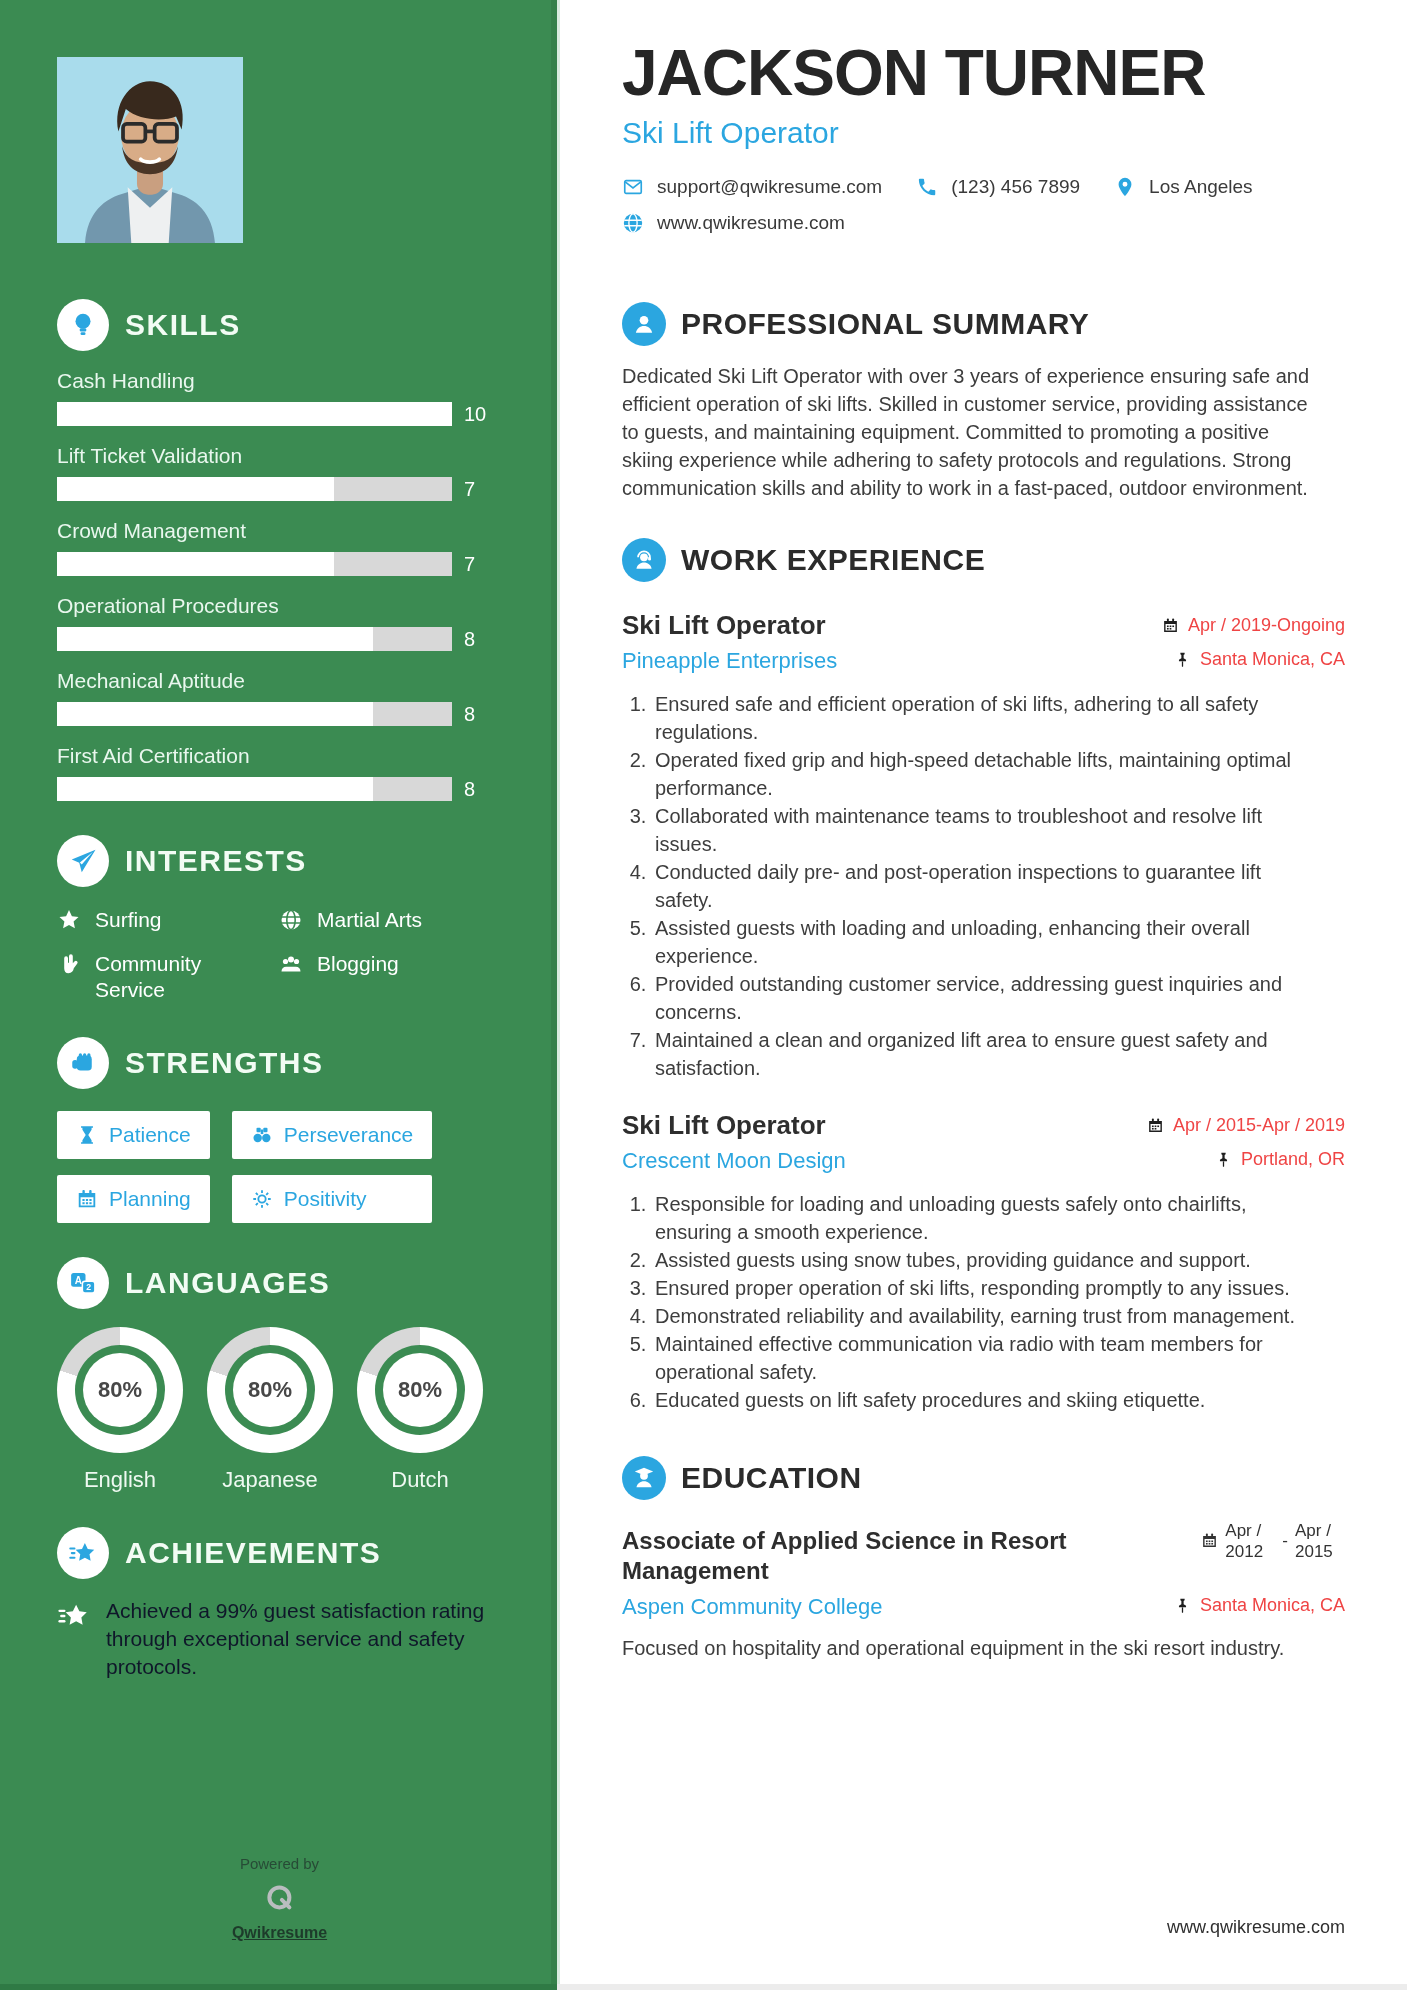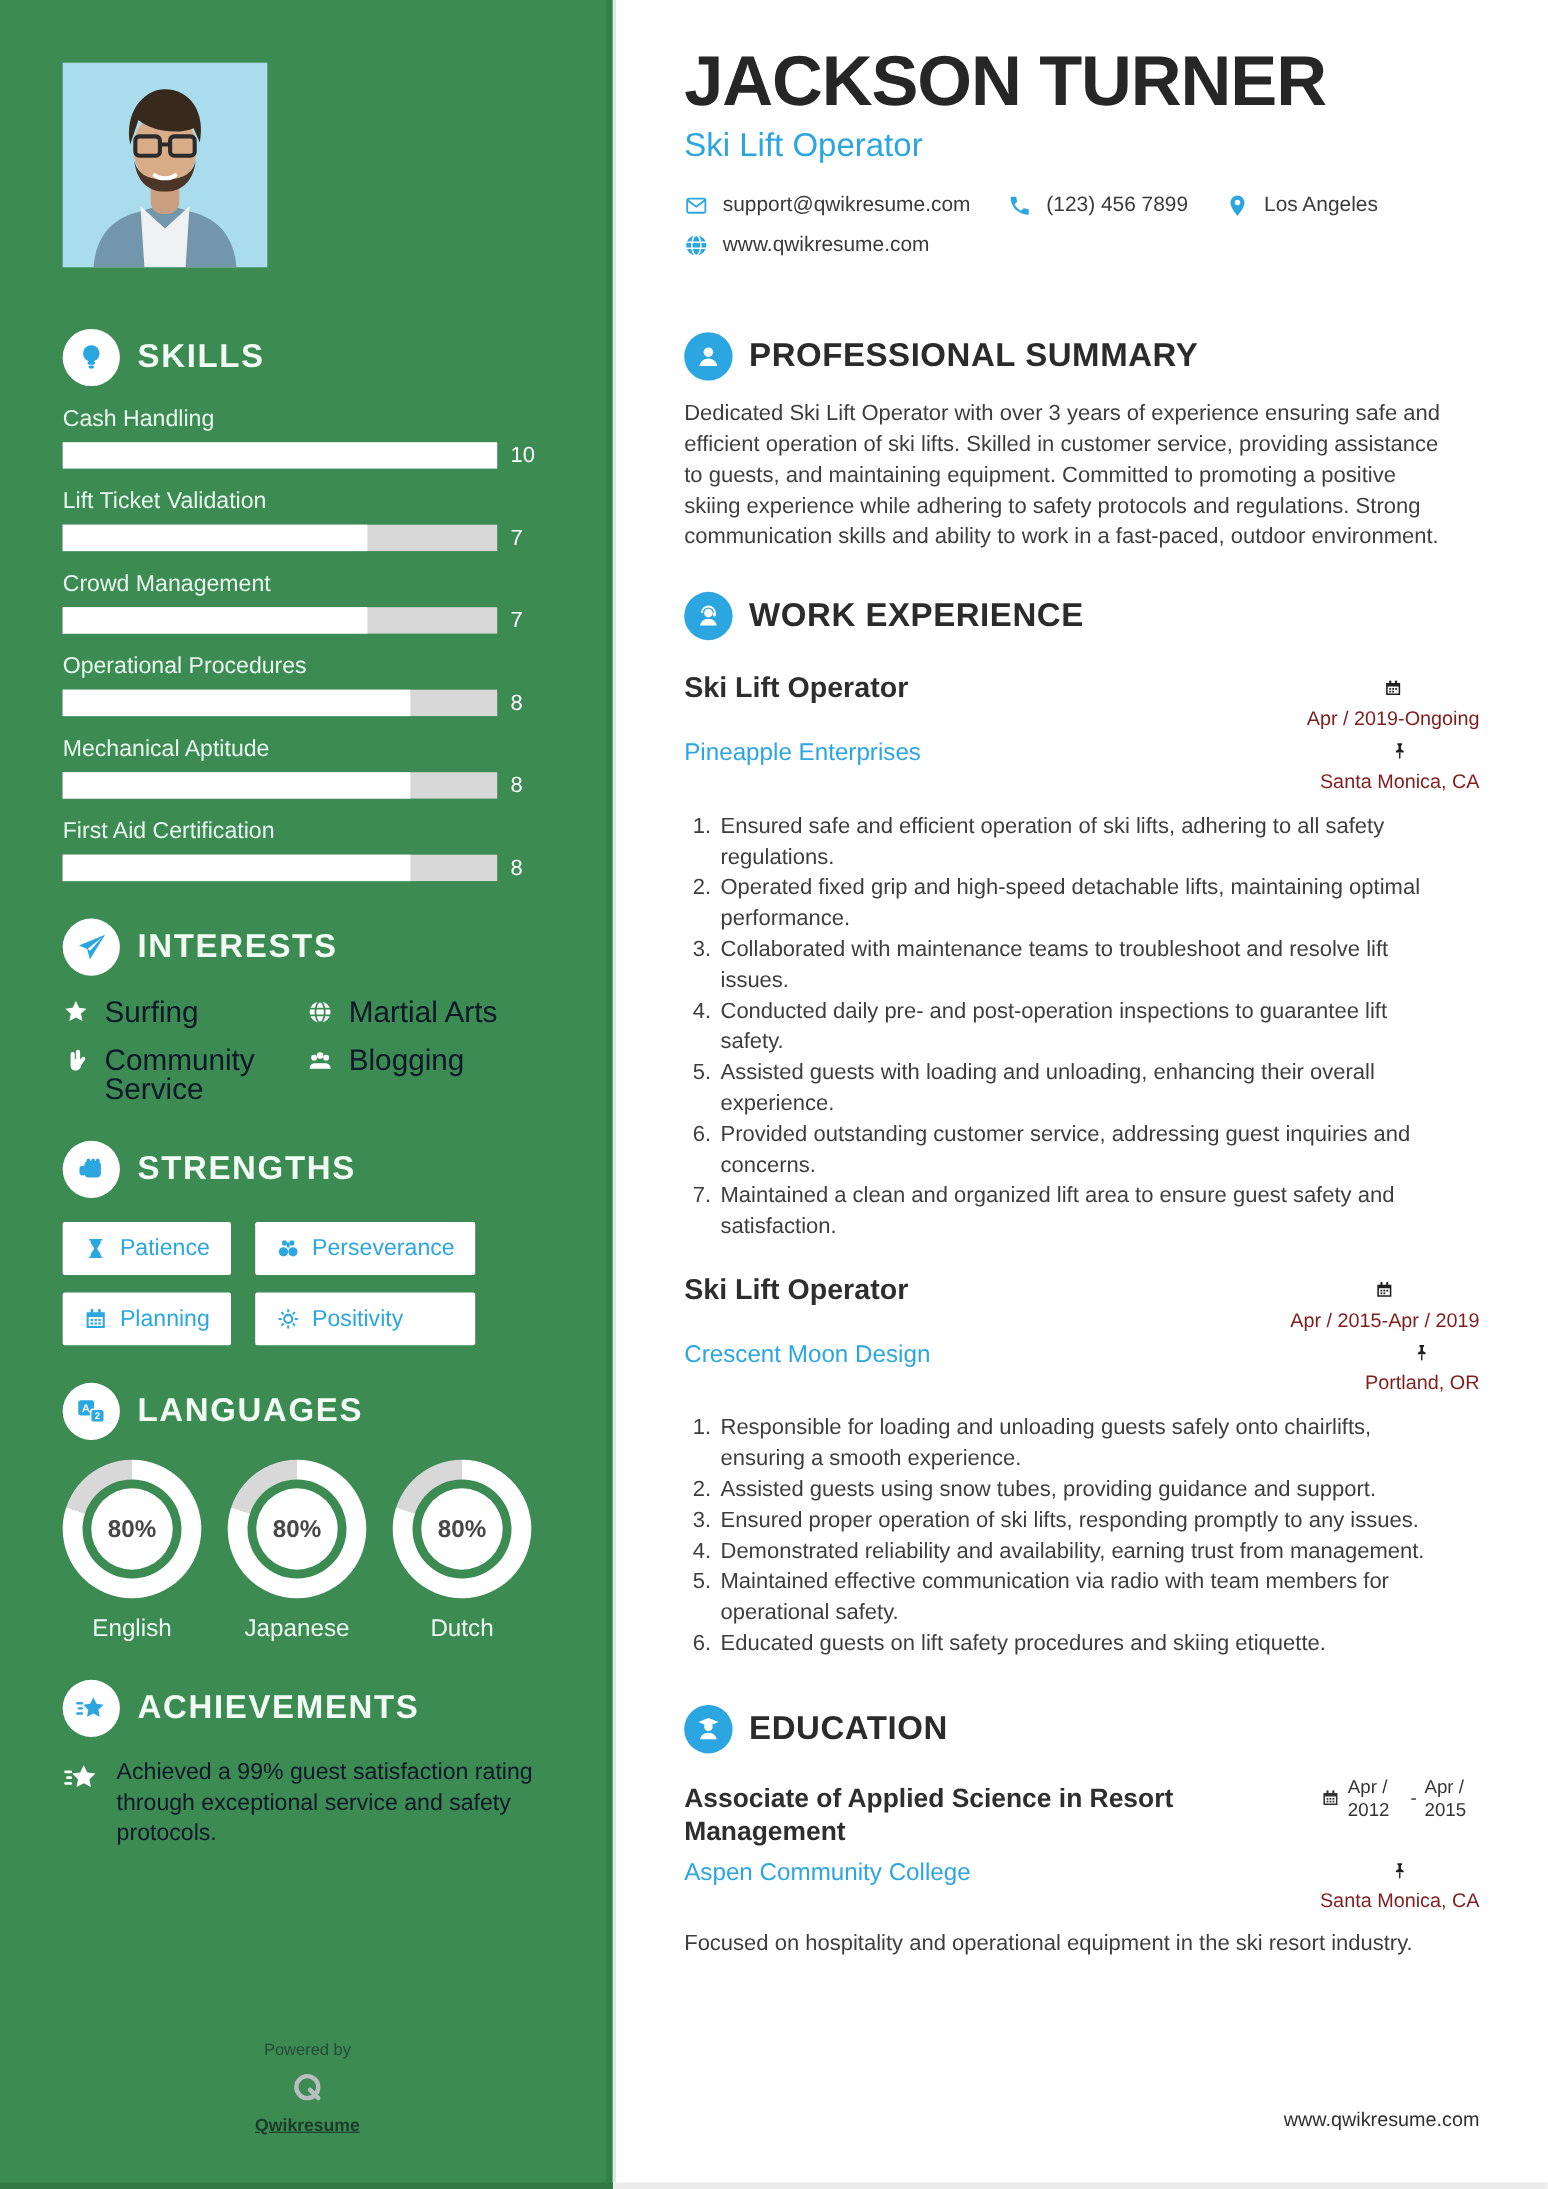--- a/index.html
+++ b/index.html
@@ -24,21 +24,21 @@
 
   .skills-list { margin-top:10px; }
   .skill { margin-top:18px; }
   .skill-label { font-size:21px; color:#e9f7ee; }
   .skill-row { display:flex; align-items:center; gap:12px; margin-top:9px; }
   .skill-track { width:395px; height:24px; background:#d8d8d8; }
   .skill-fill { height:100%; background:#ffffff; }
   .skill-num { font-size:20px; color:#ffffff; }
 
   .int-grid { display:grid; grid-template-columns:212px 1fr; column-gap:10px; row-gap:18px; margin-top:20px; }
-  .int-item { display:flex; gap:14px; align-items:flex-start; font-size:27px; line-height:26px; color:#0f172a; }
+  .int-item { display:flex; gap:14px; align-items:flex-start; font-size:21px; line-height:26px; color:#ffffff; }
   .int-item .icn { color:#ffffff; flex:0 0 24px; margin-top:1px; }
 
   .badges { display:grid; grid-template-columns:repeat(2,max-content); gap:16px 22px; margin-top:22px; }
   .badge { background:#ffffff; color:#2ba6e0; display:inline-flex; align-items:center; gap:11px;
     padding:12px 19px; font-size:21px; border-radius:2px; }
   .badge .icn { flex:0 0 22px; }
 
   .langs { display:flex; gap:24px; margin-top:18px; }
   .lang { display:flex; flex-direction:column; align-items:center; width:126px; }
   .donut { width:126px; height:126px; border-radius:50%; display:flex; align-items:center; justify-content:center; }
@@ -76,21 +76,21 @@
   .sec-icon { width:44px; height:44px; border-radius:50%; background:#2ba6e0; color:#ffffff;
     display:flex; align-items:center; justify-content:center; flex:0 0 44px; }
   .sec-icon svg { width:26px; height:26px; }
   .sec-title { font-size:30px; font-weight:bold; color:#2b2b2b; letter-spacing:0.5px; }
   .summary-text { margin:16px 0 0 0; max-width:700px; font-size:20px; line-height:28px; color:#3d3d3d; }
 
   .job { margin-top:28px; }
   .job-row { display:flex; justify-content:space-between; align-items:baseline; }
   .job-role { margin:0; font-size:26px; font-weight:bold; color:#2e2e2e; }
   .job-company { margin-top:7px; font-size:22px; color:#2ba6e0; }
-  .meta { display:flex; align-items:center; gap:9px; font-size:18px; color:#7f1d1d;flex-direction:column; }
+  .meta { display:flex; align-items:center; gap:9px; font-size:18px; color:#ef4444; }
   .meta .icn { color:#1f1f1f; }
   .job-bullets { margin:16px 0 0 0; padding-left:30px; max-width:700px; font-size:20px; line-height:28px; color:#3d3d3d; }
   .job-bullets li { padding-left:3px; }
 
   .edu-degree { margin:0; max-width:580px; font-size:24px; font-weight:bold; color:#2e2e2e; line-height:1.25; }
   .edu-entry { margin-top:20px; }
   .edu-dates { display:flex; align-items:center; gap:7px; font-size:17px; line-height:21px; color:#333; }
   .d-col { width:50px; }
   .edu-school { margin-top:8px; font-size:22px; color:#2ba6e0; }
   .edu-desc { margin:14px 0 0 0; max-width:700px; font-size:20px; line-height:28px; color:#3d3d3d; }

